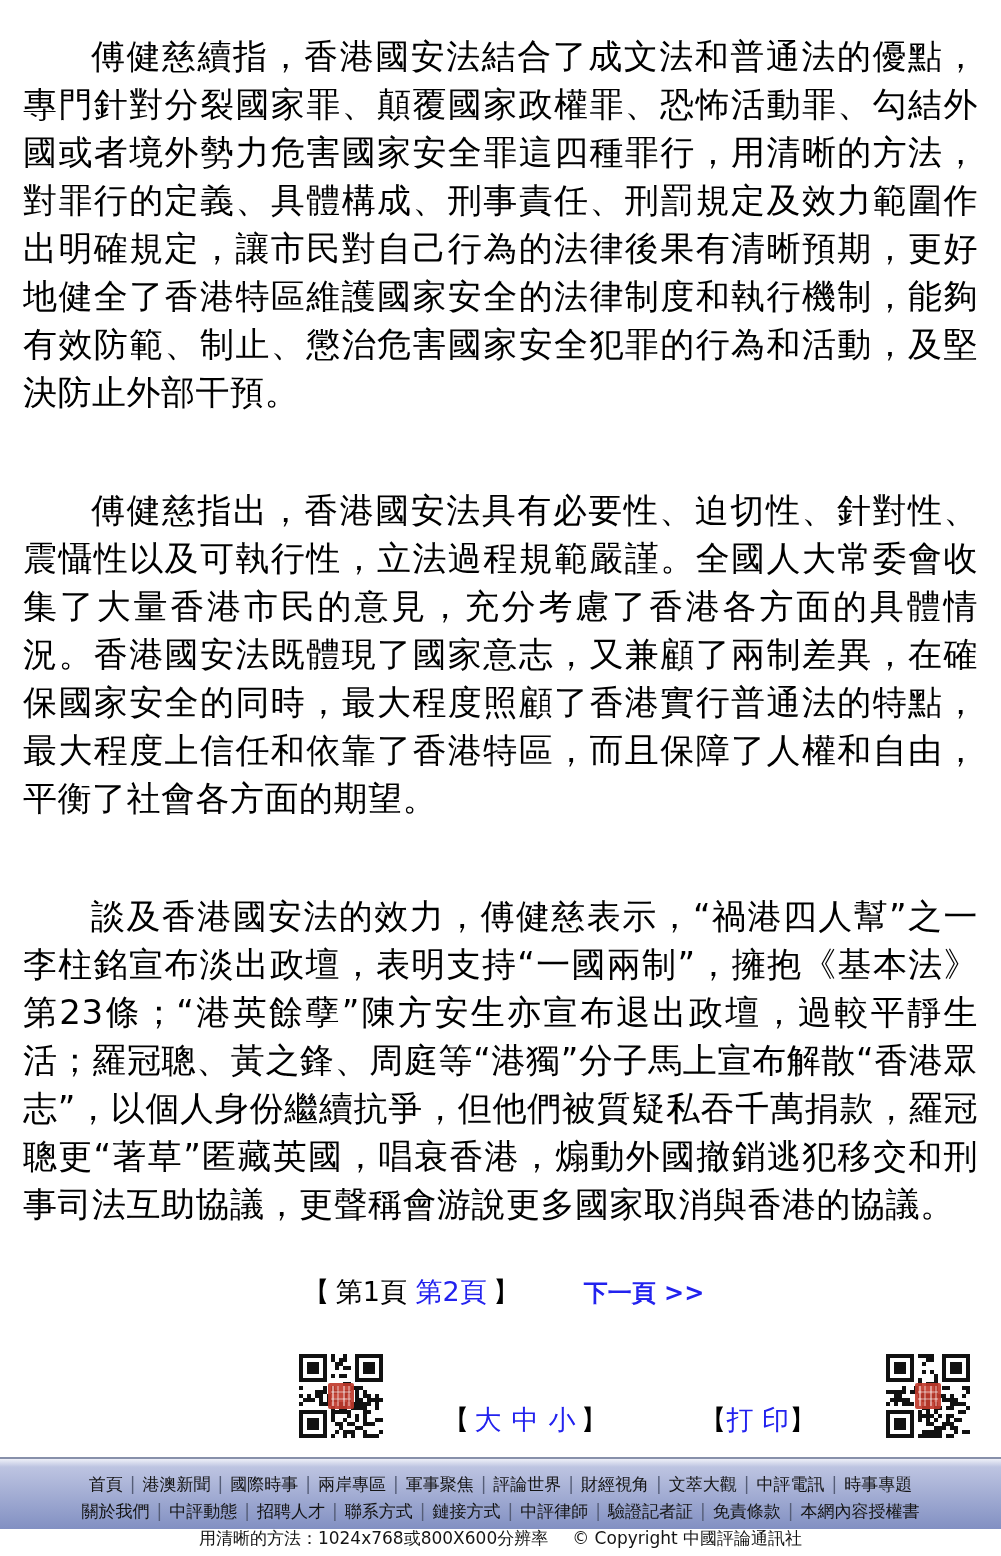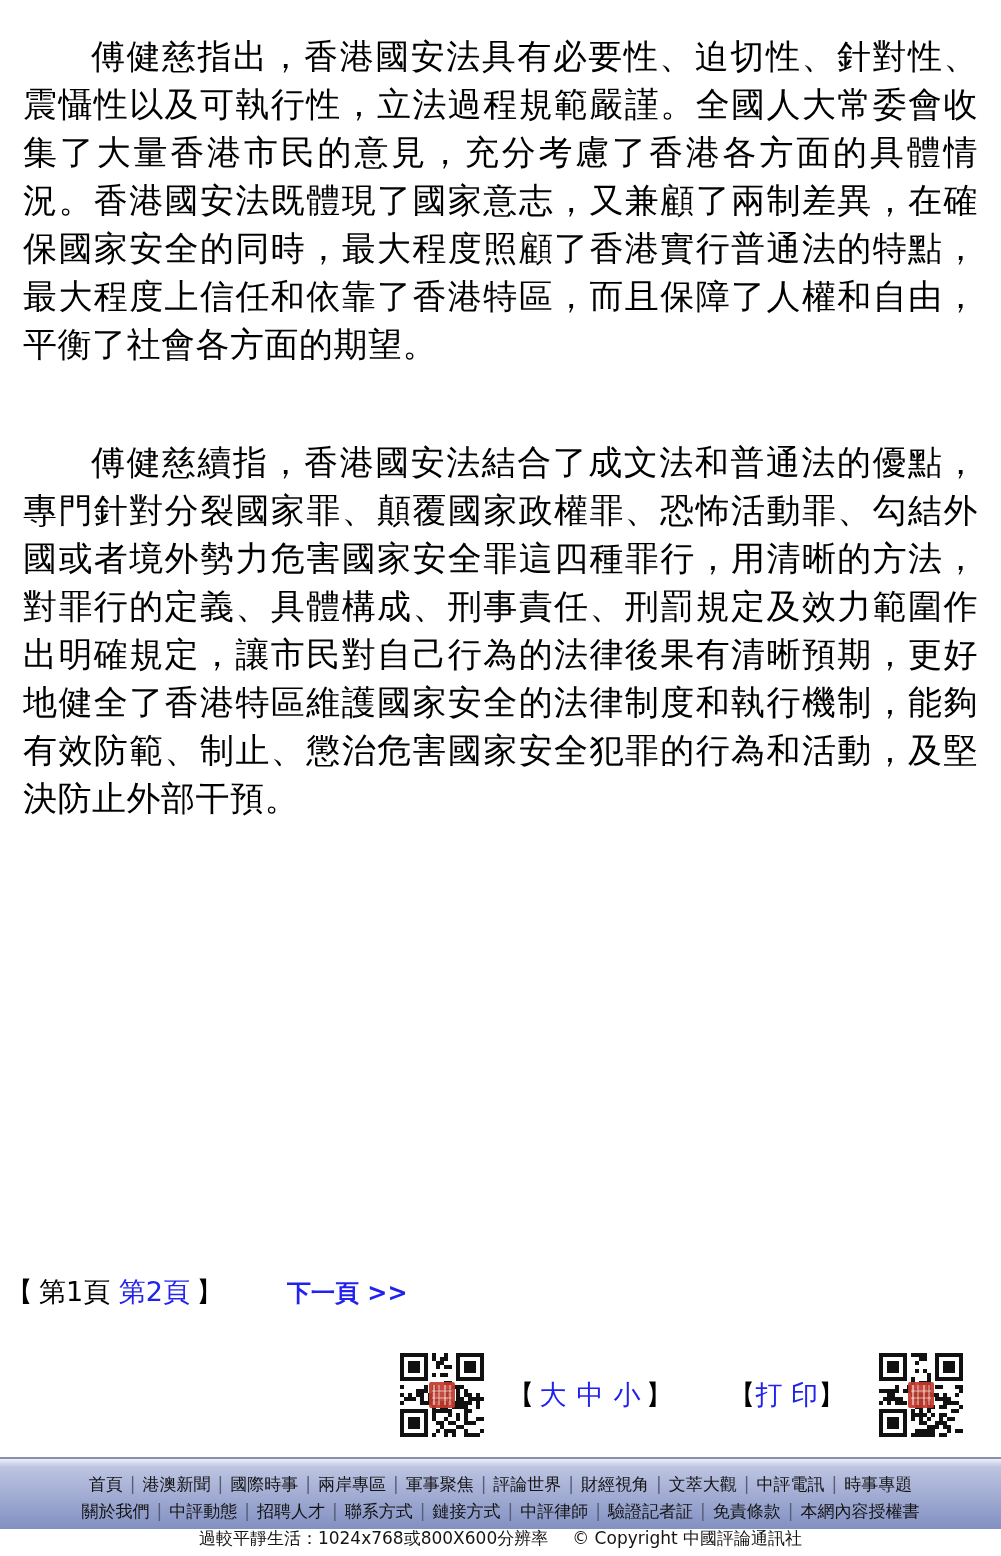--- a/index.html
+++ b/index.html
@@ -20,42 +20,44 @@
     color: #000;
     text-align: justify;
     text-indent: 68px;
     letter-spacing: 0.5px;
   }
   .pagination {
     position: absolute;
     top: 1274px;
     left: 0;
     width: 100%;
+    text-align: center;
     font-size: 27px;
     color: #000;
     white-space: nowrap;
   }
   .pagination .bracket { margin: 0 6px; }
   .page-link { color: #2222ee; text-decoration: none; cursor: pointer; }
   .page-cur { color: #000; }
   .next-link {
     color: #2222ee;
     font-weight: bold;
     font-size: 24px;
     margin-left: 58px;
     text-decoration: none;
     cursor: pointer;
   }
   .qr-row {
     position: absolute;
     top: 1352px;
-    right: 38px;
+    right: 31px;
     height: 86px;
     display: flex;
-    align-items: center;
+    align-items: flex-end;
+    gap: 36px;
   }
   .qr { width: 84px; height: 84px; display: block; }
   .tool-group {
     font-size: 27px;
     color: #000;
     white-space: nowrap;
     margin-left: 23px;
   }
   .tool-group.print { margin-left: 56px; margin-right: 34px; }
   .tool-link { color: #2222ee; text-decoration: none; cursor: pointer; }
@@ -76,22 +78,23 @@
   .footer-link { color: #141414; text-decoration: none; cursor: pointer; }
   .sep { color: #555d77; margin: 0 7px; }
   .footer-copy { font-size: 17px; line-height: 27px; }
   .footer-copy .copy2 { margin-left: 24px; }
 </style>
 </head>
 <body>
 
 <div class="page">
   <div class="content">
+    <p class="para">傅健慈續指，香港國安法結合了成文法和普通法的優點，專門針對分裂國家罪、顛覆國家政權罪、恐怖活動罪、勾結外國或者境外勢力危害國家安全罪這四種罪行，用清晰的方法，對罪行的定義、具體構成、刑事責任、刑罰規定及效力範圍作出明確規定，讓市民對自己行為的法律後果有清晰預期，更好地健全了香港特區維護國家安全的法律制度和執行機制，能夠有效防範、制止、懲治危害國家安全犯罪的行為和活動，及堅決防止外部干預。</p>
     <p class="para">傅健慈指出，香港國安法具有必要性、迫切性、針對性、震懾性以及可執行性，立法過程規範嚴謹。全國人大常委會收集了大量香港市民的意見，充分考慮了香港各方面的具體情況。香港國安法既體現了國家意志，又兼顧了兩制差異，在確保國家安全的同時，最大程度照顧了香港實行普通法的特點，最大程度上信任和依靠了香港特區，而且保障了人權和自由，平衡了社會各方面的期望。</p>
-    <p class="para">傅健慈續指，香港國安法結合了成文法和普通法的優點，專門針對分裂國家罪、顛覆國家政權罪、恐怖活動罪、勾結外國或者境外勢力危害國家安全罪這四種罪行，用清晰的方法，對罪行的定義、具體構成、刑事責任、刑罰規定及效力範圍作出明確規定，讓市民對自己行為的法律後果有清晰預期，更好地健全了香港特區維護國家安全的法律制度和執行機制，能夠有效防範、制止、懲治危害國家安全犯罪的行為和活動，及堅決防止外部干預。</p>
+    <p class="para">談及香港國安法的效力，傅健慈表示，“禍港四人幫”之一李柱銘宣布淡出政壇，表明支持“一國兩制”，擁抱《基本法》第23條；“港英餘孽”陳方安生亦宣布退出政壇，過較平靜生活；羅冠聰、黃之鋒、周庭等“港獨”分子馬上宣布解散“香港眾志”，以個人身份繼續抗爭，但他們被質疑私吞千萬捐款，羅冠聰更“著草”匿藏英國，唱衰香港，煽動外國撤銷逃犯移交和刑事司法互助協議，更聲稱會游說更多國家取消與香港的協議。</p>
   </div>
 
   <div class="pagination">
     <span class="bracket">【</span><span class="page-cur">第1頁</span>
     <a class="page-link">第2頁</a><span class="bracket">】</span><a class="next-link">下一頁 &gt;&gt;</a>
   </div>
 
   <div class="qr-row">
     <svg class="qr" id="qr-left" viewBox="0 0 84 84" width="84" height="84">
         <rect x="0" y="0" width="84" height="84" fill="#ffffff"></rect>
@@ -368,16 +371,16 @@
         <rect x="49" y="32" width="2" height="20" fill="#ffffff" opacity="0.35"></rect>
         <rect x="32" y="37" width="20" height="2" fill="#ffffff" opacity="0.3"></rect>
         <rect x="32" y="44" width="20" height="2" fill="#ffffff" opacity="0.3"></rect>
       </svg>
   </div>
 
   <div class="footer">
     <div class="footer-nav"><a class="footer-link">首頁</a><span class="sep">|</span><a class="footer-link">港澳新聞</a><span class="sep">|</span><a class="footer-link">國際時事</a><span class="sep">|</span><a class="footer-link">兩岸專區</a><span class="sep">|</span><a class="footer-link">軍事聚焦</a><span class="sep">|</span><a class="footer-link">評論世界</a><span class="sep">|</span><a class="footer-link">財經視角</a><span class="sep">|</span><a class="footer-link">文萃大觀</a><span class="sep">|</span><a class="footer-link">中評電訊</a><span class="sep">|</span><a class="footer-link">時事專題</a></div>
     <div class="footer-nav"><a class="footer-link">關於我們</a><span class="sep">|</span><a class="footer-link">中評動態</a><span class="sep">|</span><a class="footer-link">招聘人才</a><span class="sep">|</span><a class="footer-link">聯系方式</a><span class="sep">|</span><a class="footer-link">鏈接方式</a><span class="sep">|</span><a class="footer-link">中評律師</a><span class="sep">|</span><a class="footer-link">驗證記者証</a><span class="sep">|</span><a class="footer-link">免責條款</a><span class="sep">|</span><a class="footer-link">本網內容授權書</a></div>
     <div class="footer-copy">
-      <span>過較平靜生活：1024x768或800X600分辨率</span><span class="copy2">© Copyright 中國評論通訊社</span>
+      <span>用清晰的方法：1024x768或800X600分辨率</span><span class="copy2">© Copyright 中國評論通訊社</span>
     </div>
   </div>
 </div>
 
 </body></html>

